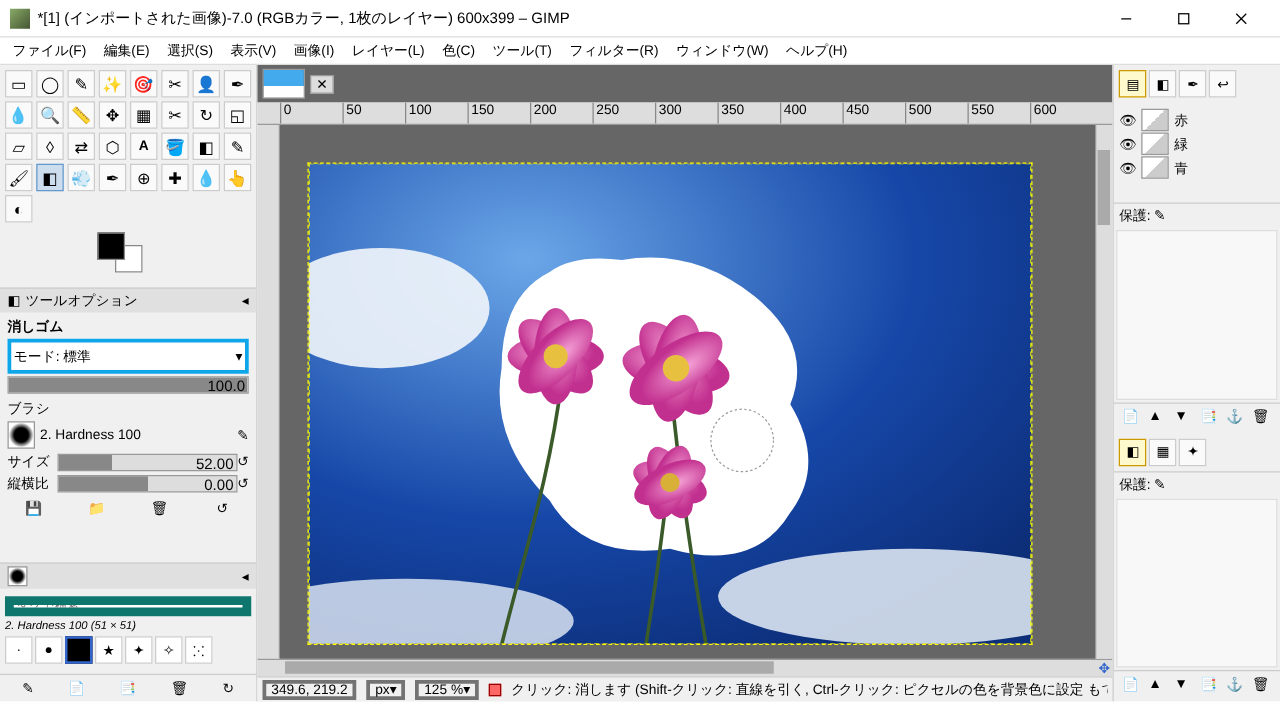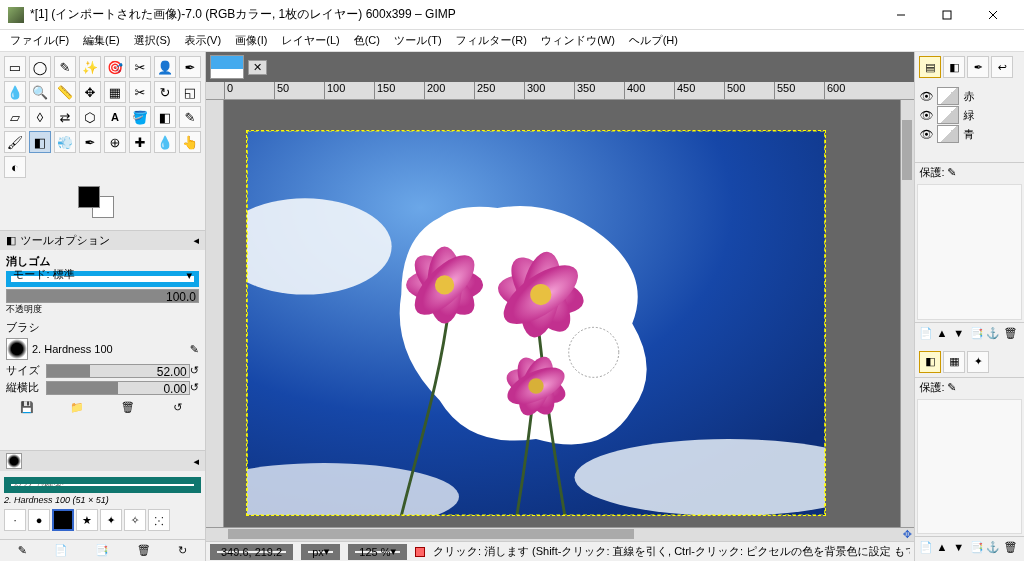--- a/index.html
+++ b/index.html
@@ -18,21 +18,21 @@
 .tool.active { background: #cde; border-color: #69c; }
 .fgbg { height: 40px; position: relative; margin: 4px 8px; }
 .fg { width: 22px; height: 22px; background: #000; border: 1px solid #888; position: absolute; left: 70px; top: 0; }
 .bg { width: 22px; height: 22px; background: #fff; border: 1px solid #888; position: absolute; left: 84px; top: 10px; }
 .section-title { padding: 2px 6px; background: #e0e0e0; border-top: 1px solid #ccc; display: flex; align-items: center; gap: 4px; }
 .tool-opt { padding: 4px 6px; font-size: 10px; }
 .opt-row { display: flex; align-items: center; margin: 2px 0; }
 .opt-label { width: 40px; }
 .slider { flex: 1; height: 14px; background: linear-gradient(to right,#888 0%,#888 var(--fill,100%),#ddd var(--fill,100%),#ddd 100%); border: 1px solid #999; position: relative; }
 .slider small { position: absolute; right: 2px; top: 0; font-size: 12px; }
-.dropdown { flex: 1; height: 16px; border: 5px solid #0ea5e9; background: #fff; padding: 0 2px; display: flex; align-items: flex-end; justify-content: space-between; }
+.dropdown { flex: 1; height: 28px; border: 3px solid #0ea5e9; background: #fff; padding: 0 2px; display: flex; align-items: center; justify-content: space-between; }
 .brush-row { display: flex; align-items: center; gap: 4px; margin: 2px 0; height: 24px; }
 .brush-swatch { width: 22px; height: 22px; background: radial-gradient(circle,#000 40%,#fff 70%); border: 1px solid #999; }
 .mini-icons { display: flex; gap: 8px; margin: 4px 0; justify-content: space-around; }
 .mini-icons span { width: 16px; height: 16px; display: flex; align-items: center; justify-content: center; }
 .brushes { padding: 4px; }
 .brush-list { display: flex; gap: 2px; margin: 4px 0; }
 .brush-thumb { width: 22px; height: 22px; border: 1px solid #ccc; background: #fff; display: flex; align-items: center; justify-content: center; }
 .brush-thumb.sel { border: 2px solid #36c; }
 .input-row { display: flex; margin: 2px 0; }
 .input-row input { flex: 1; border: 7px solid #0f766e; height: 16px; padding: 0 2px; font-size: 10px; }
@@ -48,21 +48,21 @@
 .ruler-v { width: 18px; background: #ddd; border-right: 1px solid #999; }
 .canvas-wrap { flex: 1; position: relative; overflow: hidden; background: #666; }
 .canvas-img { position: absolute; left: 22px; top: 30px; width: 580px; height: 386px; border: 1px dashed #ff0; }
 .scroll-v { width: 14px; background: #ddd; border-left: 1px solid #999; position: relative; }
 .scroll-thumb-v { position: absolute; top: 20px; width: 10px; left: 1px; height: 60px; background: #aaa; }
 .scroll-h { height: 14px; background: #ddd; border-top: 1px solid #999; display: flex; }
 .scroll-h .track { flex: 1; position: relative; }
 .scroll-h .thumb { position: absolute; left: 4px; width: 60%; height: 10px; top: 1px; background: #aaa; }
 .nav-icon { width: 14px; display: flex; align-items: center; justify-content: center; color: #36c; }
 .statusbar { height: 20px; display: flex; align-items: center; padding: 0 4px; gap: 8px; border-top: 1px solid #ccc; background: #f0f0f0; font-size: 10px; }
-.stat-box { border: 7px solid #737373; padding: 0 4px; display: flex; align-items: center; height: 16px; }
+.stat-box { border: 3px solid #737373; padding: 0 4px; display: flex; align-items: center; height: 16px; }
 .right-panel { width: 200px; background: #f0f0f0; border-left: 1px solid #ccc; display: flex; flex-direction: column; }
 .rp-tabs { display: flex; gap: 2px; padding: 4px; }
 .rp-tab { width: 22px; height: 22px; border: 1px solid #ccc; background: #fafafa; display: flex; align-items: center; justify-content: center; }
 .rp-tab.active { background: #fffacd; border-color: #c90; }
 .layers { padding: 4px; flex: 0 0 80px; }
 .layer-row { display: flex; align-items: center; gap: 4px; margin: 1px 0; font-size: 10px; }
 .eye { width: 14px; }
 .layer-thumb { width: 22px; height: 18px; border: 1px solid #999; background: linear-gradient(135deg,#fff 50%,#ccc 50%); }
 .rp-section { padding: 2px 4px; border-top: 1px solid #ccc; font-size: 10px; }
 .rp-blank { flex: 1; background: #f8f8f8; border: 1px solid #ddd; margin: 2px; }
@@ -166,21 +166,20 @@
         <div class="dropdown">
           <span>モード: 標準</span>
             <span>▾</span>
         </div>
       </div>
       <div class="opt-row">
         <div class="slider" style="--fill:100%">
           <small>100.0</small>
         </div>
       </div>
-      <div style="font-size:9px;margin-top:-2px">不透明度</div>
       <div style="margin-top:4px">ブラシ</div>
       <div class="brush-row">
         <div class="brush-swatch"></div>
         <div style="flex:1">2. Hardness 100</div>
         <span>✎</span>
       </div>
       <div class="opt-row">
         <span class="opt-label">サイズ</span>
         <div class="slider" style="--fill:30%">
           <small>52.00</small>

